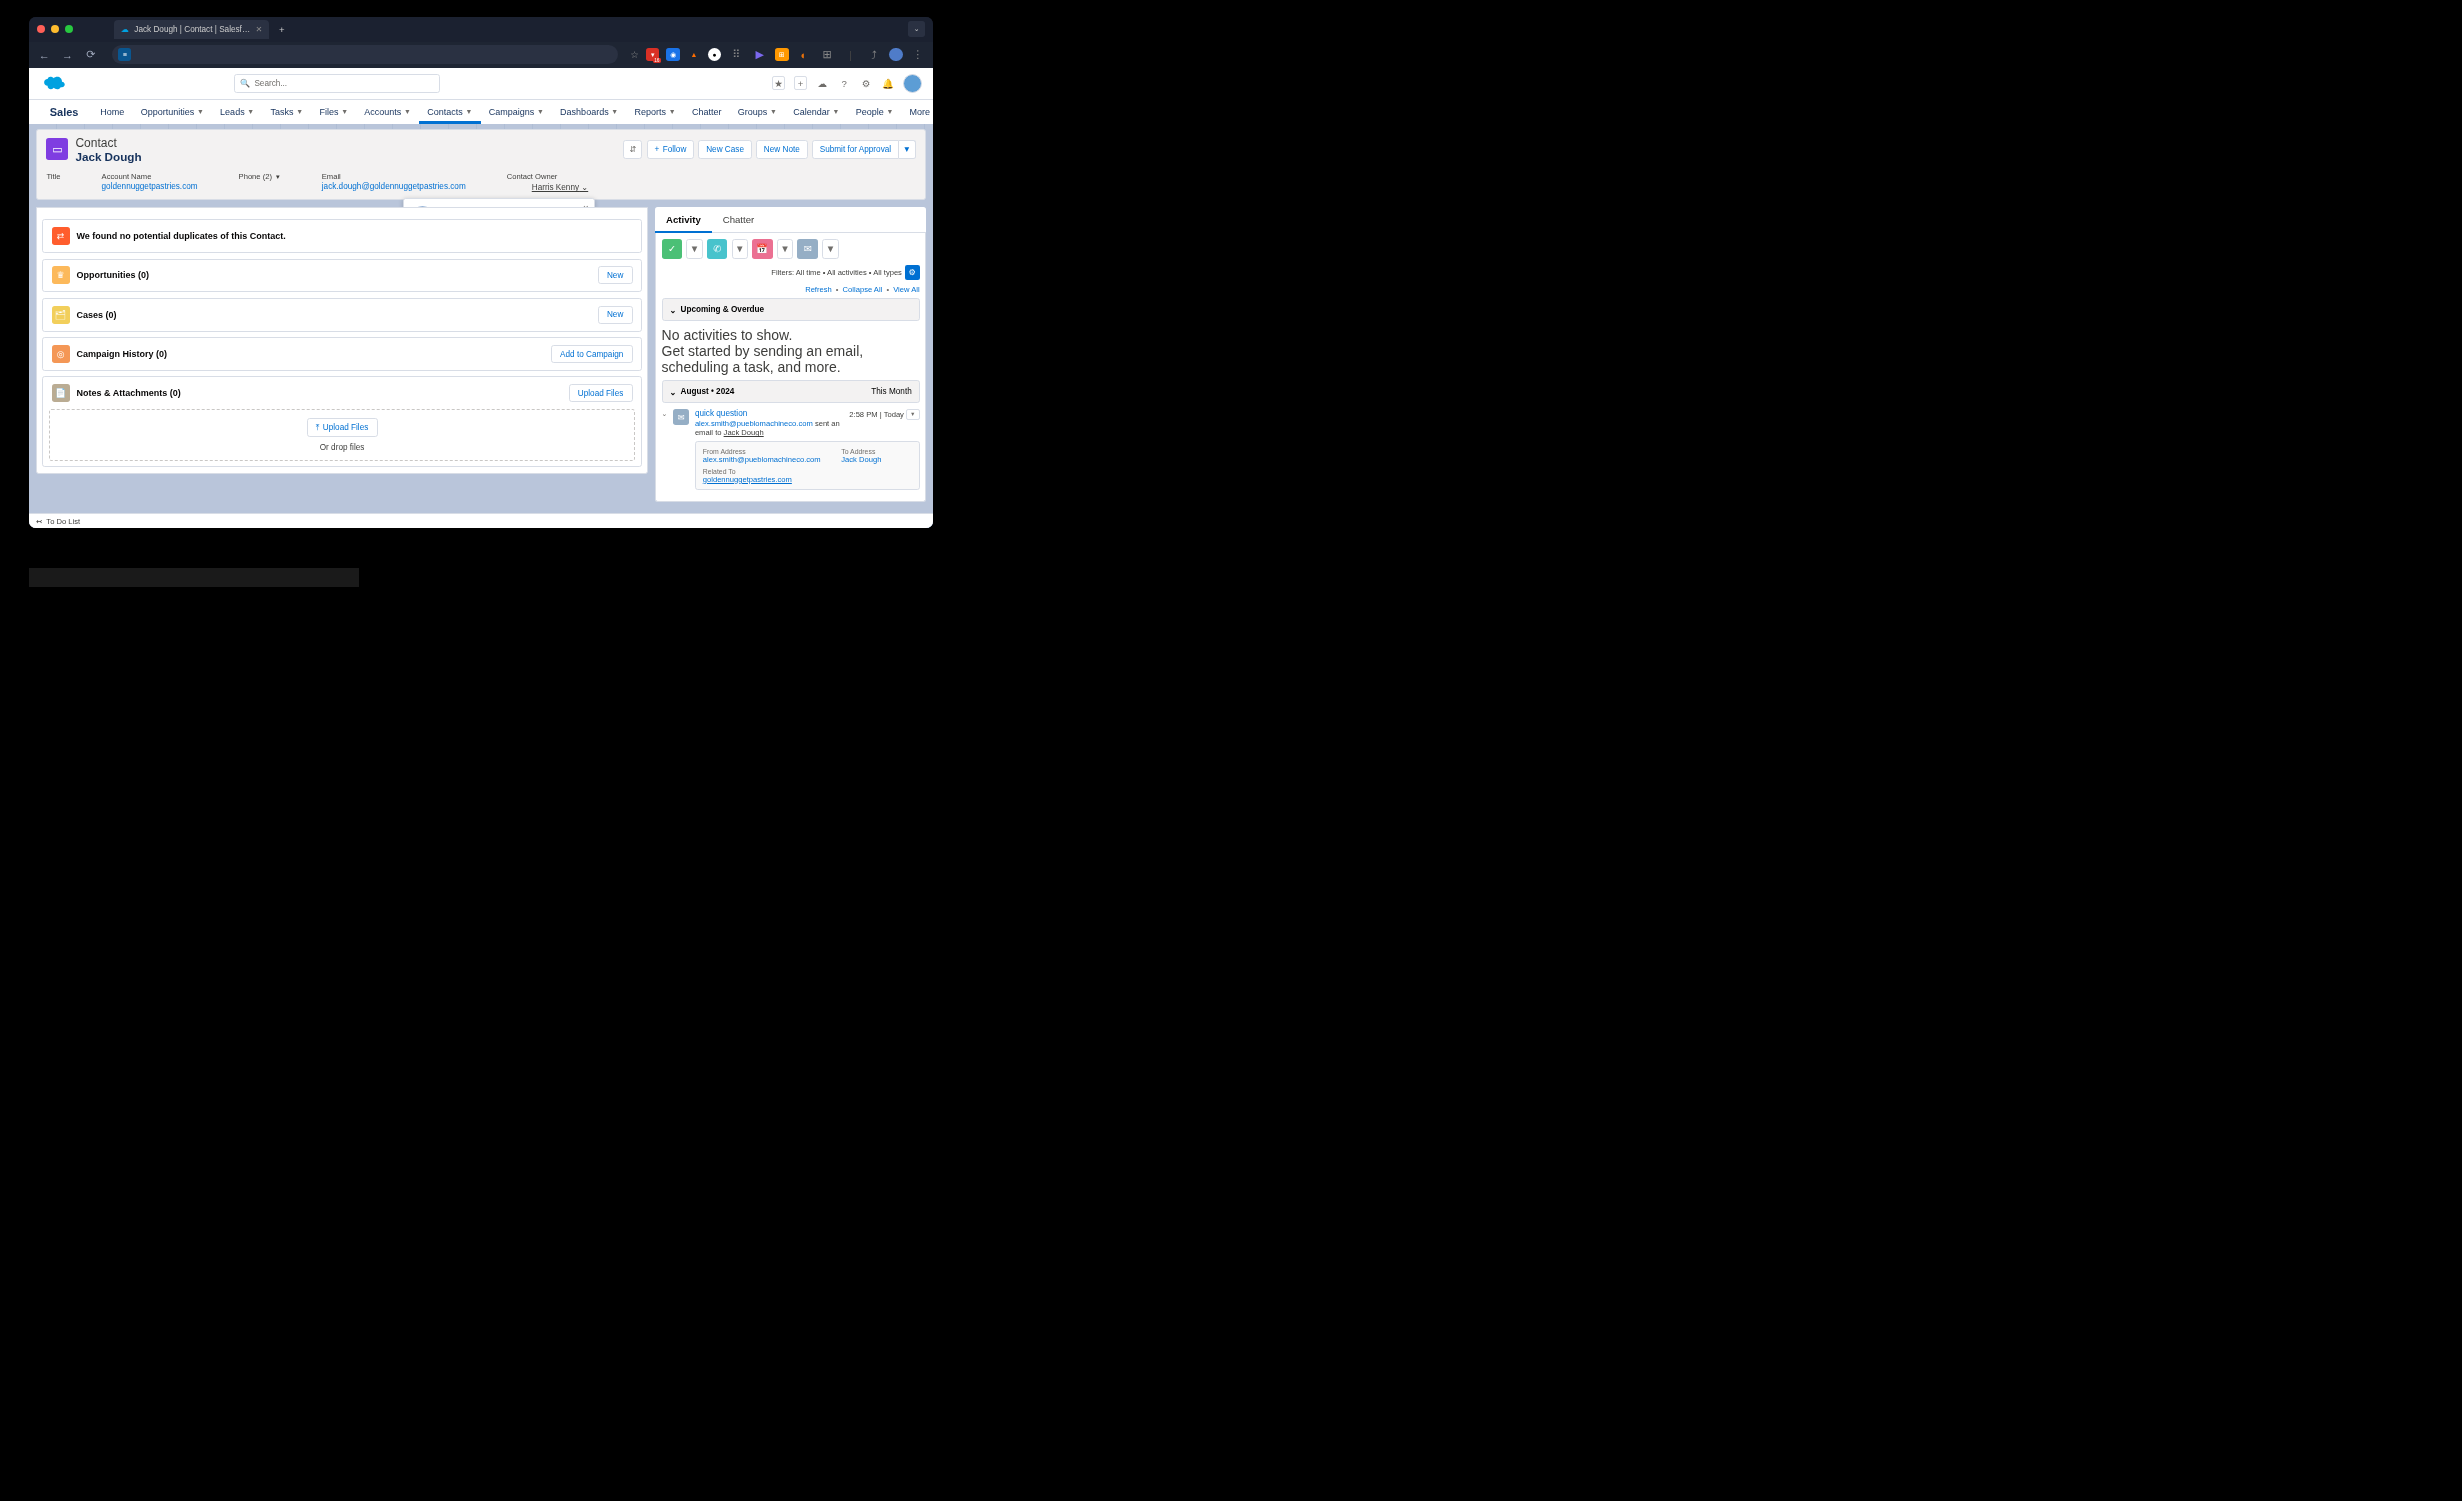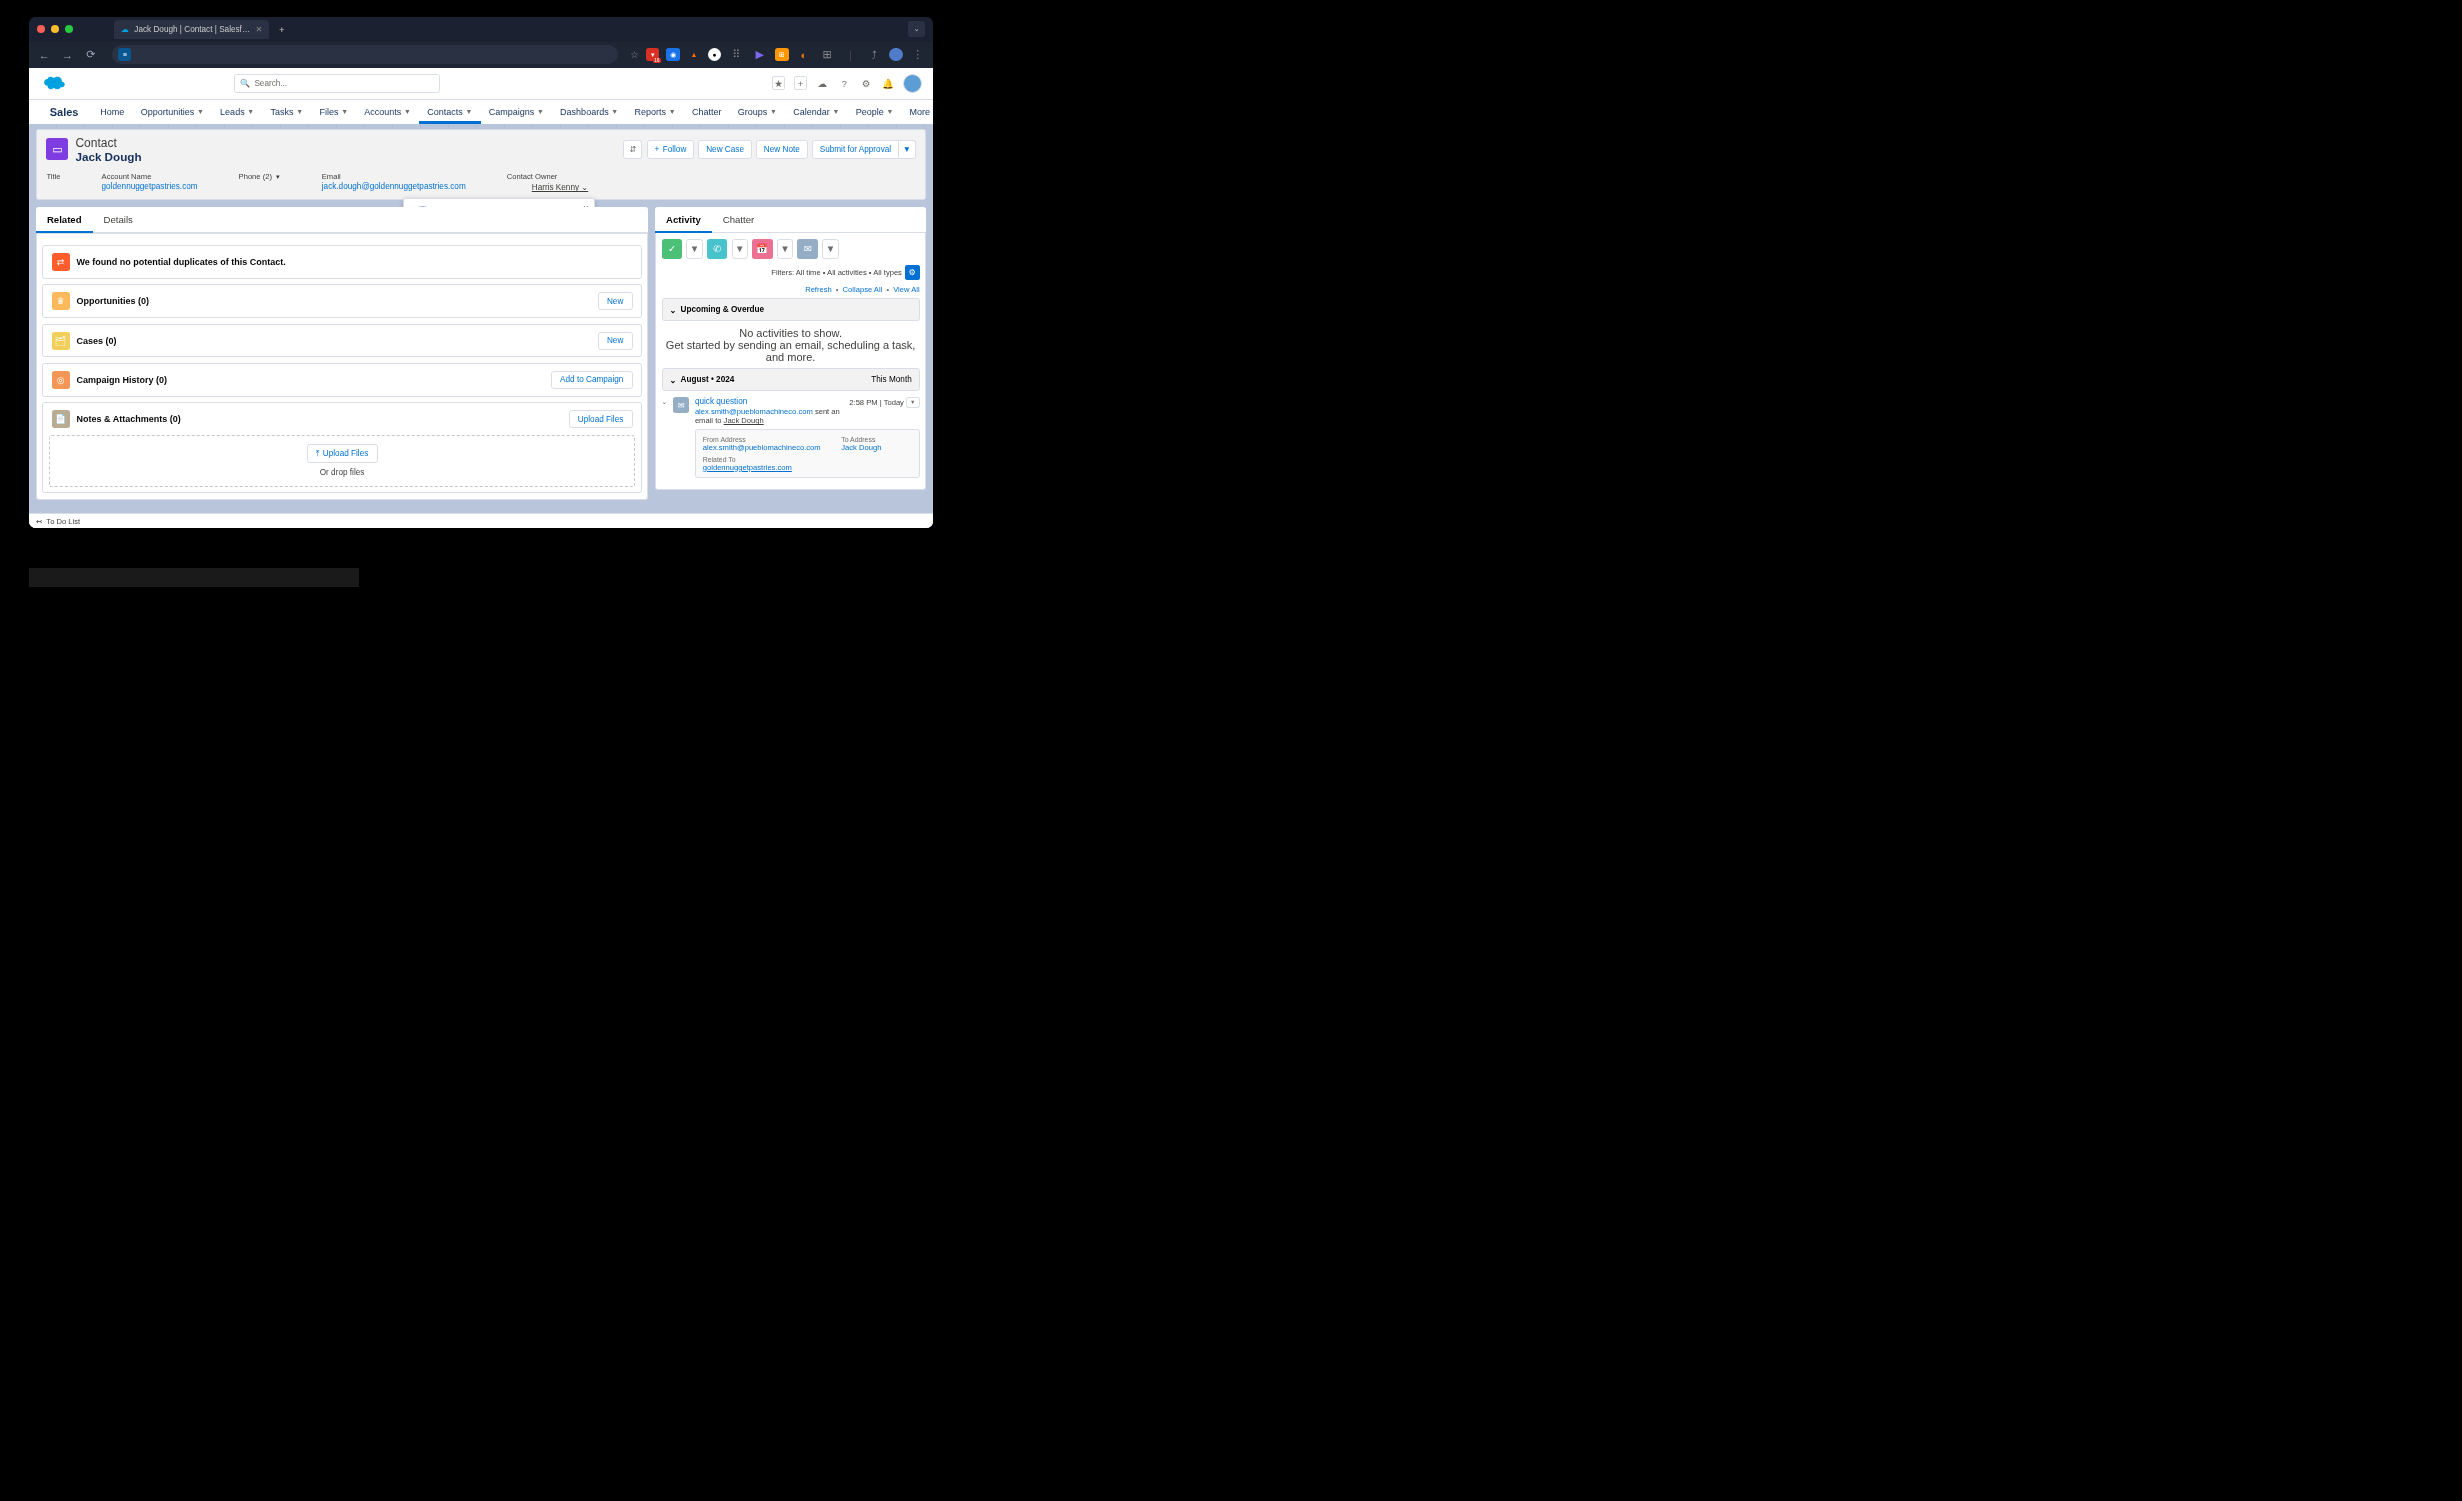--- a/index.html
+++ b/index.html
@@ -109,21 +109,21 @@
 .act-btn.call{background:#48c3cc;}
 .act-btn.event{background:#eb7092;}
 .act-btn.email{background:#95aec5;}
 .act-btn.drop{background:#fff;border:0.7px solid #d8dde6;color:#706e6b;width:16.5px;}
 .act-filter{display:flex;align-items:center;justify-content:flex-end;gap:2.7px;font-size:7.6px;color:#3e3e3c;padding:5.5px 0;}
 .act-filter .gear{width:15px;height:15px;background:#0070d2;border-radius:2.1px;color:#fff;display:flex;align-items:center;justify-content:center;font-size:8.2px;}
 .act-links{display:flex;justify-content:flex-end;gap:4.1px;font-size:7.6px;color:#0070d2;padding-bottom:4.1px;}
 .act-links span{color:#706e6b;}
 
 .act-section{background:#f3f2f2;border:0.7px solid #d8dde6;border-radius:2.7px;padding:5.5px 6.9px;display:flex;align-items:center;gap:4.1px;font-size:8.2px;font-weight:700;}
-.act-empty{text-align:center;font-size:11px;color:#3e3e3c;padding:5.5px 0;}
+.act-empty{text-align:left;font-size:14px;color:#3e3e3c;padding:5.5px 0;}
 .act-section .right{margin-left:auto;font-weight:400;}
 
 .timeline-item{display:flex;gap:5.5px;padding:5.5px 0;font-size:8.2px;}
 .ti-chev{color:#706e6b;font-size:6.9px;padding-top:1.4px;}
 .ti-icon{width:16.5px;height:16.5px;background:#95aec5;border-radius:2.7px;color:#fff;display:flex;align-items:center;justify-content:center;flex-shrink:0;}
 .ti-body{flex:1;}
 .ti-subject{color:#0070d2;font-size:8.2px;}
 .ti-meta{font-size:7.6px;color:#3e3e3c;margin-top:1.4px;}
 .ti-meta a{color:#0070d2;text-decoration:none;}
 .ti-meta a.u{text-decoration:underline;color:#3e3e3c;}
@@ -343,24 +343,20 @@
                     <div class="chk">✓</div>
                   </div>
               </div>
             </div>
           </div>
         </div>
       </div>
 
       <div class="cols">
         <div class="col-l">
-          <div class="tabs">
-            <div class="tab-pill active">Related</div>
-            <div class="tab-pill">Details</div>
-          </div>
           <div class="cards-wrap">
             <div class="card">
                 <div class="card-head">
               <div class="card-icn" style="background:#ff5d2d">⇄</div>
               <div class="card-title">We found no potential duplicates of this Contact.</div>
             </div>
               </div>
             <div class="card">
                 <div class="card-head">
               <div class="card-icn" style="background:#fcb95b">♛</div>

